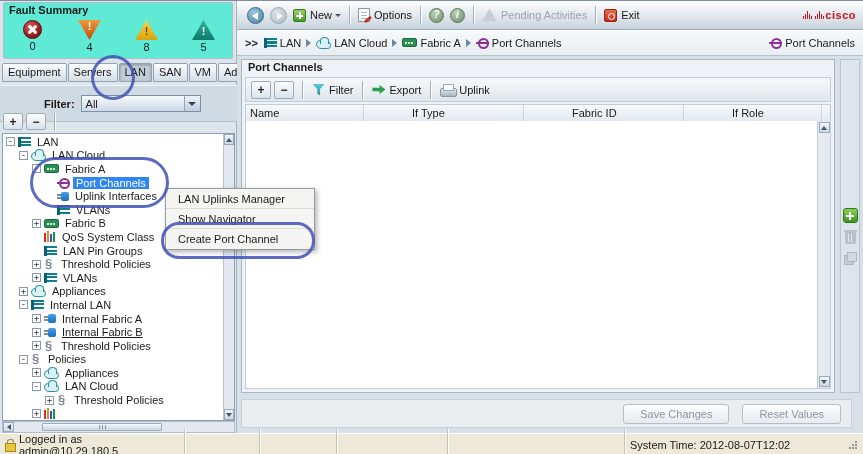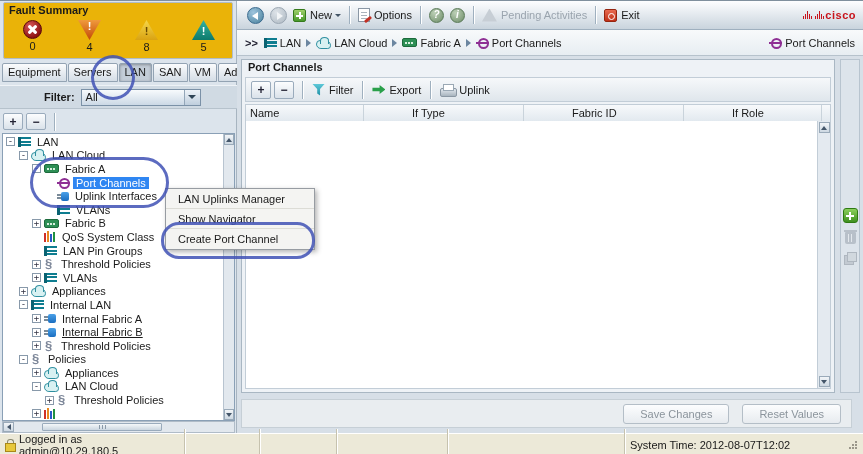--- a/index.html
+++ b/index.html
@@ -3,21 +3,21 @@
 <meta charset="utf-8">
 <style>
   html,body{margin:0;padding:0;background:#9aa5ad;}
   #app{position:relative;width:863px;height:454px;background:#cfd8e0;overflow:hidden;
        font-family:"Liberation Sans","DejaVu Sans",sans-serif;font-size:11px;color:#1a1a1a;
        border-top:1px solid #7f8f9d;box-sizing:border-box;user-select:none;}
   *{box-sizing:border-box;}
 
   
   .left{position:absolute;left:0;top:0;width:237px;height:432px;background:#dce4ec;border-right:1px solid #a7b4c0;}
-  .faultbox{position:absolute;left:3px;top:1px;width:230px;height:57px;border:1px solid #b0bcc8;border-radius:2px;background:#eab308;}
+  .faultbox{position:absolute;left:3px;top:1px;width:230px;height:57px;border:1px solid #b0bcc8;border-radius:2px;background:#5eead4;}
   .fault-title{position:absolute;left:5px;top:1px;font-weight:bold;}
   .fault-row{position:absolute;left:0;top:17px;width:100%;display:flex;justify-content:space-around;}
   .fault-cell{display:flex;flex-direction:column;align-items:center;width:44px;}
   .fault-ico{position:relative;}
   .fault-count{margin-top:1px;}
   .fault-ico.critical{width:19px;height:19px;border-radius:50%;border:1px solid #5a0a0a;
      background:radial-gradient(circle at 35% 30%,#d85858,#8a0f0f 75%);}
   .fault-ico.critical::before,.fault-ico.critical::after{content:"";position:absolute;left:3px;top:7px;width:11px;height:3px;background:#fff;border-radius:1px;}
   .fault-ico.critical::before{transform:rotate(45deg);}
   .fault-ico.critical::after{transform:rotate(-45deg);}
@@ -25,21 +25,21 @@
   .fault-ico.major::after{content:"!";position:absolute;left:0;right:0;top:0;text-align:center;color:#fff;font-weight:bold;font-size:11px;}
   .fault-ico.minor{width:23px;height:20px;background:linear-gradient(#f6d64a,#d9a312);clip-path:polygon(50% 0,100% 100%,0 100%);}
   .fault-ico.minor::after{content:"!";position:absolute;left:0;right:0;top:5px;text-align:center;color:#6a4a00;font-weight:bold;font-size:11px;}
   .fault-ico.info{width:23px;height:20px;background:linear-gradient(#32b2a0,#0d7a6c);clip-path:polygon(50% 0,100% 100%,0 100%);}
   .fault-ico.info::after{content:"!";position:absolute;left:0;right:0;top:5px;text-align:center;color:#fff;font-weight:bold;font-size:11px;}
 
   .tabs{position:absolute;left:2px;top:62px;display:flex;}
   .tab{padding:2px 5px 3px;background:linear-gradient(#fbfcfd,#d4dde6);border:1px solid #93a3b3;border-radius:2px 2px 0 0;margin-right:1px;white-space:nowrap;}
   .tab.active{background:#c3cdd8;box-shadow:inset 0 1px 3px rgba(0,0,0,.3);}
 
-  .filter-row{position:absolute;left:0;top:84px;width:237px;height:24px;background:#d0dae3;border-top:1px solid #eef2f6;border-bottom:1px solid #b6c2cc;display:flex;align-items:center;}
+  .filter-row{position:absolute;left:0;top:84px;width:237px;height:37px;background:#d0dae3;border-top:1px solid #eef2f6;border-bottom:1px solid #b6c2cc;display:flex;align-items:center;}
   .filter-label{font-weight:bold;margin-left:44px;}
   .dropdown{margin-left:6px;width:120px;height:17px;background:linear-gradient(#f7fafc,#ccd9e6);border:1px solid #7b91a7;position:relative;display:flex;align-items:center;padding-left:4px;}
   .dd-btn{position:absolute;right:0;top:0;bottom:0;width:16px;background:linear-gradient(#eef3f8,#bfcedd);border-left:1px solid #93a6b8;display:flex;align-items:center;justify-content:center;}
   .arr-down{width:0;height:0;border-left:4px solid transparent;border-right:4px solid transparent;border-top:4px solid #2f4456;}
   .arr-up{width:0;height:0;border-left:3px solid transparent;border-right:3px solid transparent;border-bottom:4px solid #44566a;}
   .arr-dn-s{width:0;height:0;border-left:3px solid transparent;border-right:3px solid transparent;border-top:4px solid #44566a;}
   .arr-left{width:0;height:0;border-top:3px solid transparent;border-bottom:3px solid transparent;border-right:4px solid #44566a;}
 
   .tree-tb{position:absolute;left:3px;top:110px;height:21px;display:flex;align-items:center;}
   .sq-btn{width:20px;height:17px;margin-right:3px;background:linear-gradient(#fcfdfe,#dae2ea);border:1px solid #9aabbc;border-radius:2px;display:flex;align-items:center;justify-content:center;font-weight:bold;color:#223;position:relative;}

